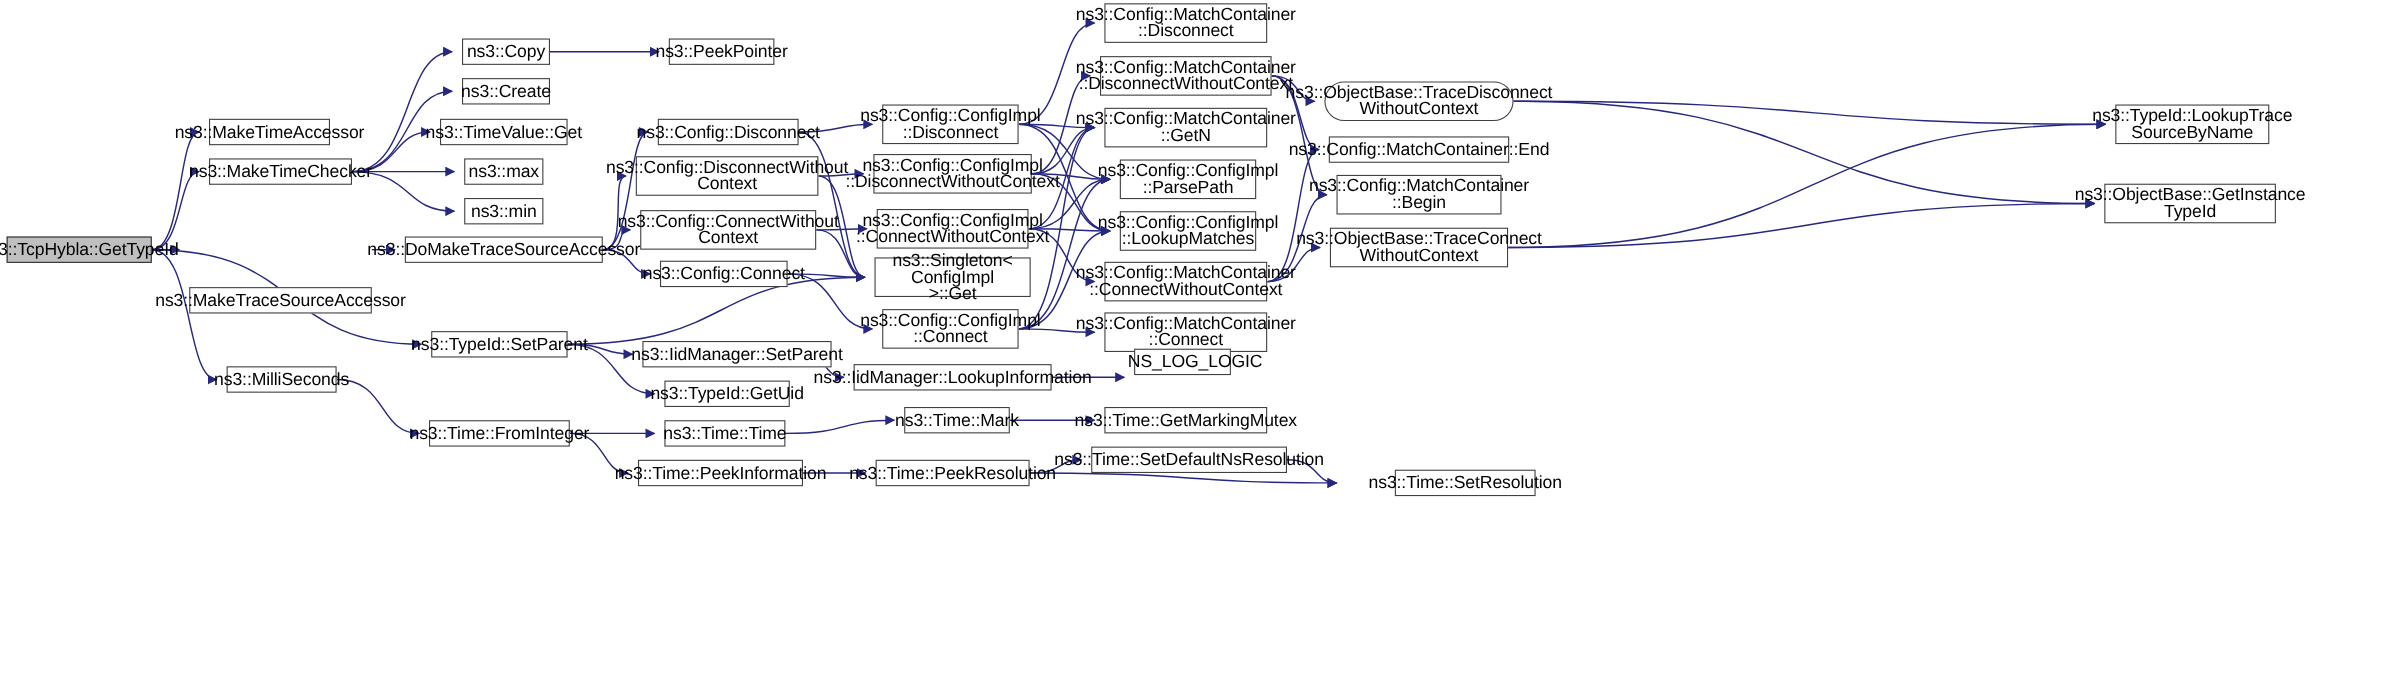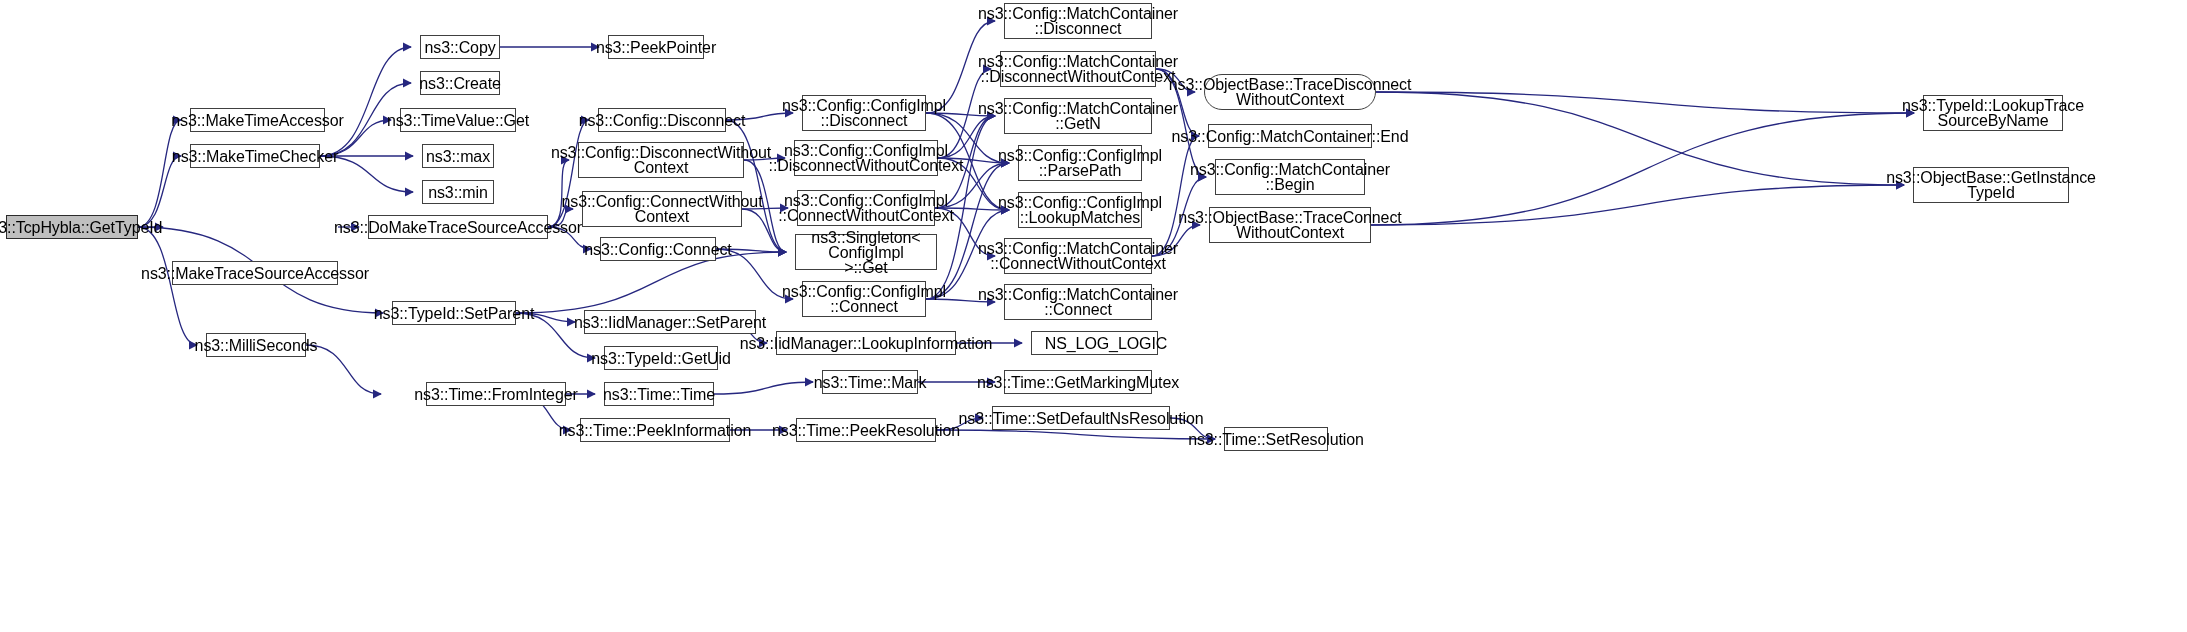--- a/index.html
+++ b/index.html
@@ -116,32 +116,32 @@
         <path d="M 1152 256 C 1186.65 256, 1180.35 177, 1206 177" marker-end="url(#arrow)"></path>
         <path d="M 1152 256 C 1183.35 256, 1177.65 225, 1200 225" marker-end="url(#arrow)"></path>
         <path d="M 1376 92 C 1676.85 92, 1622.15 113, 1914 113" marker-end="url(#arrow)"></path>
         <path d="M 1376 92 C 1671.35 92, 1617.65 185, 1904 185" marker-end="url(#arrow)"></path>
         <path d="M 1371 225 C 1674.6 225, 1619.4 113, 1914 113" marker-end="url(#arrow)"></path>
         <path d="M 1371 225 C 1669.1 225, 1614.9 185, 1904 185" marker-end="url(#arrow)"></path>
       </g>
   </svg>
   <div id="node-layer">
       <div class="node root" style="left: 6px; top: 215px; width: 132px; height: 24px;">ns3::TcpHybla::GetTypeId</div>
-      <div class="node" style="left: 190px; top: 108px; width: 135px; height: 24px;">ns3::MakeTimeAccessor</div>
+      <div class="node" style="left: 190px; top: 108px; width: 110px; height: 24px;">ns3::MakeTimeAccessor</div>
       <div class="node" style="left: 190px; top: 144px; width: 130px; height: 24px;">ns3::MakeTimeChecker</div>
       <div class="node" style="left: 172px; top: 215px; width: 166px; height: 24px; margin-top: 46px;">ns3::MakeTraceSourceAccessor</div>
       <div class="node" style="left: 206px; top: 333px; width: 100px; height: 24px;">ns3::MilliSeconds</div>
       <div class="node" style="left: 420px; top: 35px; width: 80px; height: 24px;">ns3::Copy</div>
       <div class="node" style="left: 420px; top: 71px; width: 80px; height: 24px;">ns3::Create</div>
       <div class="node" style="left: 400px; top: 108px; width: 116px; height: 24px;">ns3::TimeValue::Get</div>
       <div class="node" style="left: 422px; top: 144px; width: 72px; height: 24px;">ns3::max</div>
       <div class="node" style="left: 422px; top: 180px; width: 72px; height: 24px;">ns3::min</div>
       <div class="node" style="left: 368px; top: 215px; width: 180px; height: 24px;">ns3::DoMakeTraceSourceAccessor</div>
       <div class="node" style="left: 392px; top: 301px; width: 124px; height: 24px;">ns3::TypeId::SetParent</div>
-      <div class="node" style="left: 390px; top: 382px; width: 140px; height: 24px; margin-left: 36px;">ns3::Time::FromInteger</div>
+      <div class="node" style="left: 390px; top: 382px; width: 128px; height: 24px;">ns3::Time::FromInteger</div>
       <div class="node" style="left: 608px; top: 35px; width: 96px; height: 24px;">ns3::PeekPointer</div>
       <div class="node" style="left: 598px; top: 108px; width: 128px; height: 24px;">ns3::Config::Disconnect</div>
       <div class="node" style="left: 578px; top: 142px; width: 166px; height: 36px;">ns3::Config::DisconnectWithout
 Context</div>
       <div class="node" style="left: 582px; top: 191px; width: 160px; height: 36px;">ns3::Config::ConnectWithout
 Context</div>
       <div class="node" style="left: 600px; top: 237px; width: 116px; height: 24px;">ns3::Config::Connect</div>
       <div class="node" style="left: 584px; top: 310px; width: 172px; height: 24px;">ns3::IidManager::SetParent</div>
       <div class="node" style="left: 604px; top: 346px; width: 114px; height: 24px;">ns3::TypeId::GetUid</div>
       <div class="node" style="left: 604px; top: 382px; width: 110px; height: 24px;">ns3::Time::Time</div>
@@ -166,29 +166,29 @@
       <div class="node" style="left: 1004px; top: 98px; width: 148px; height: 36px;">ns3::Config::MatchContainer
 ::GetN</div>
       <div class="node" style="left: 1018px; top: 145px; width: 124px; height: 36px;">ns3::Config::ConfigImpl
 ::ParsePath</div>
       <div class="node" style="left: 1018px; top: 192px; width: 124px; height: 36px;">ns3::Config::ConfigImpl
 ::LookupMatches</div>
       <div class="node" style="left: 1004px; top: 238px; width: 148px; height: 36px;">ns3::Config::MatchContainer
 ::ConnectWithoutContext</div>
       <div class="node" style="left: 1004px; top: 284px; width: 148px; height: 36px;">ns3::Config::MatchContainer
 ::Connect</div>
-      <div class="node" style="left: 1031px; top: 331px; width: 127px; height: 24px; padding-left: 27px;">NS_LOG_LOGIC</div>
+      <div class="node" style="left: 1031px; top: 317px; width: 88px; height: 24px; padding-left: 27px;">NS_LOG_LOGIC</div>
       <div class="node" style="left: 1004px; top: 370px; width: 148px; height: 24px;">ns3::Time::GetMarkingMutex</div>
       <div class="node" style="left: 992px; top: 406px; width: 178px; height: 24px;">ns3::Time::SetDefaultNsResolution</div>
       <div class="node" style="left: 1204px; top: 74px; width: 172px; height: 36px; border-radius: 18px;">ns3::ObjectBase::TraceDisconnect
 WithoutContext</div>
       <div class="node" style="left: 1208px; top: 124px; width: 164px; height: 24px;">ns3::Config::MatchContainer::End</div>
       <div class="node" style="left: 1215px; top: 159px; width: 150px; height: 36px;">ns3::Config::MatchContainer
 ::Begin</div>
       <div class="node" style="left: 1209px; top: 207px; width: 162px; height: 36px;">ns3::ObjectBase::TraceConnect
 WithoutContext</div>
-      <div class="node" style="left: 1224px; top: 427px; width: 104px; height: 24px;">ns3::Time::SetResolution</div>
+      <div class="node" style="left: 1268px; top: 427px; width: 128px; height: 24px;">ns3::Time::SetResolution</div>
       <div class="node" style="left: 1923px; top: 95px; width: 140px; height: 36px;">ns3::TypeId::LookupTrace
 SourceByName</div>
       <div class="node" style="left: 1913px; top: 167px; width: 156px; height: 36px;">ns3::ObjectBase::GetInstance
 TypeId</div>
     </div>
 </div>
 
 </body></html>

